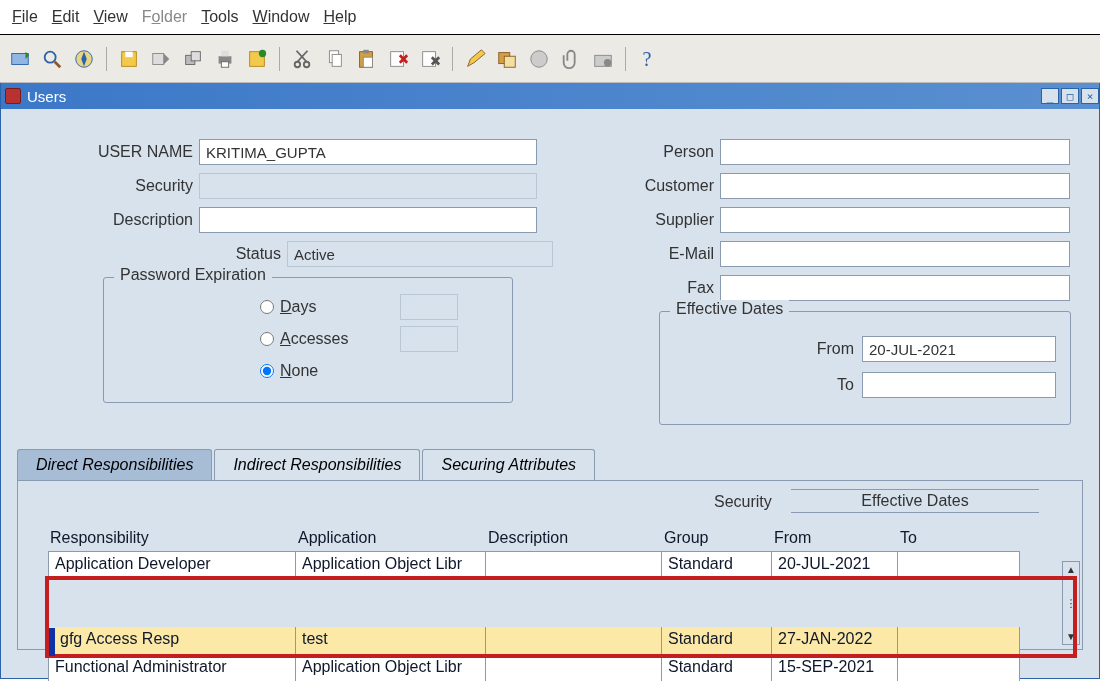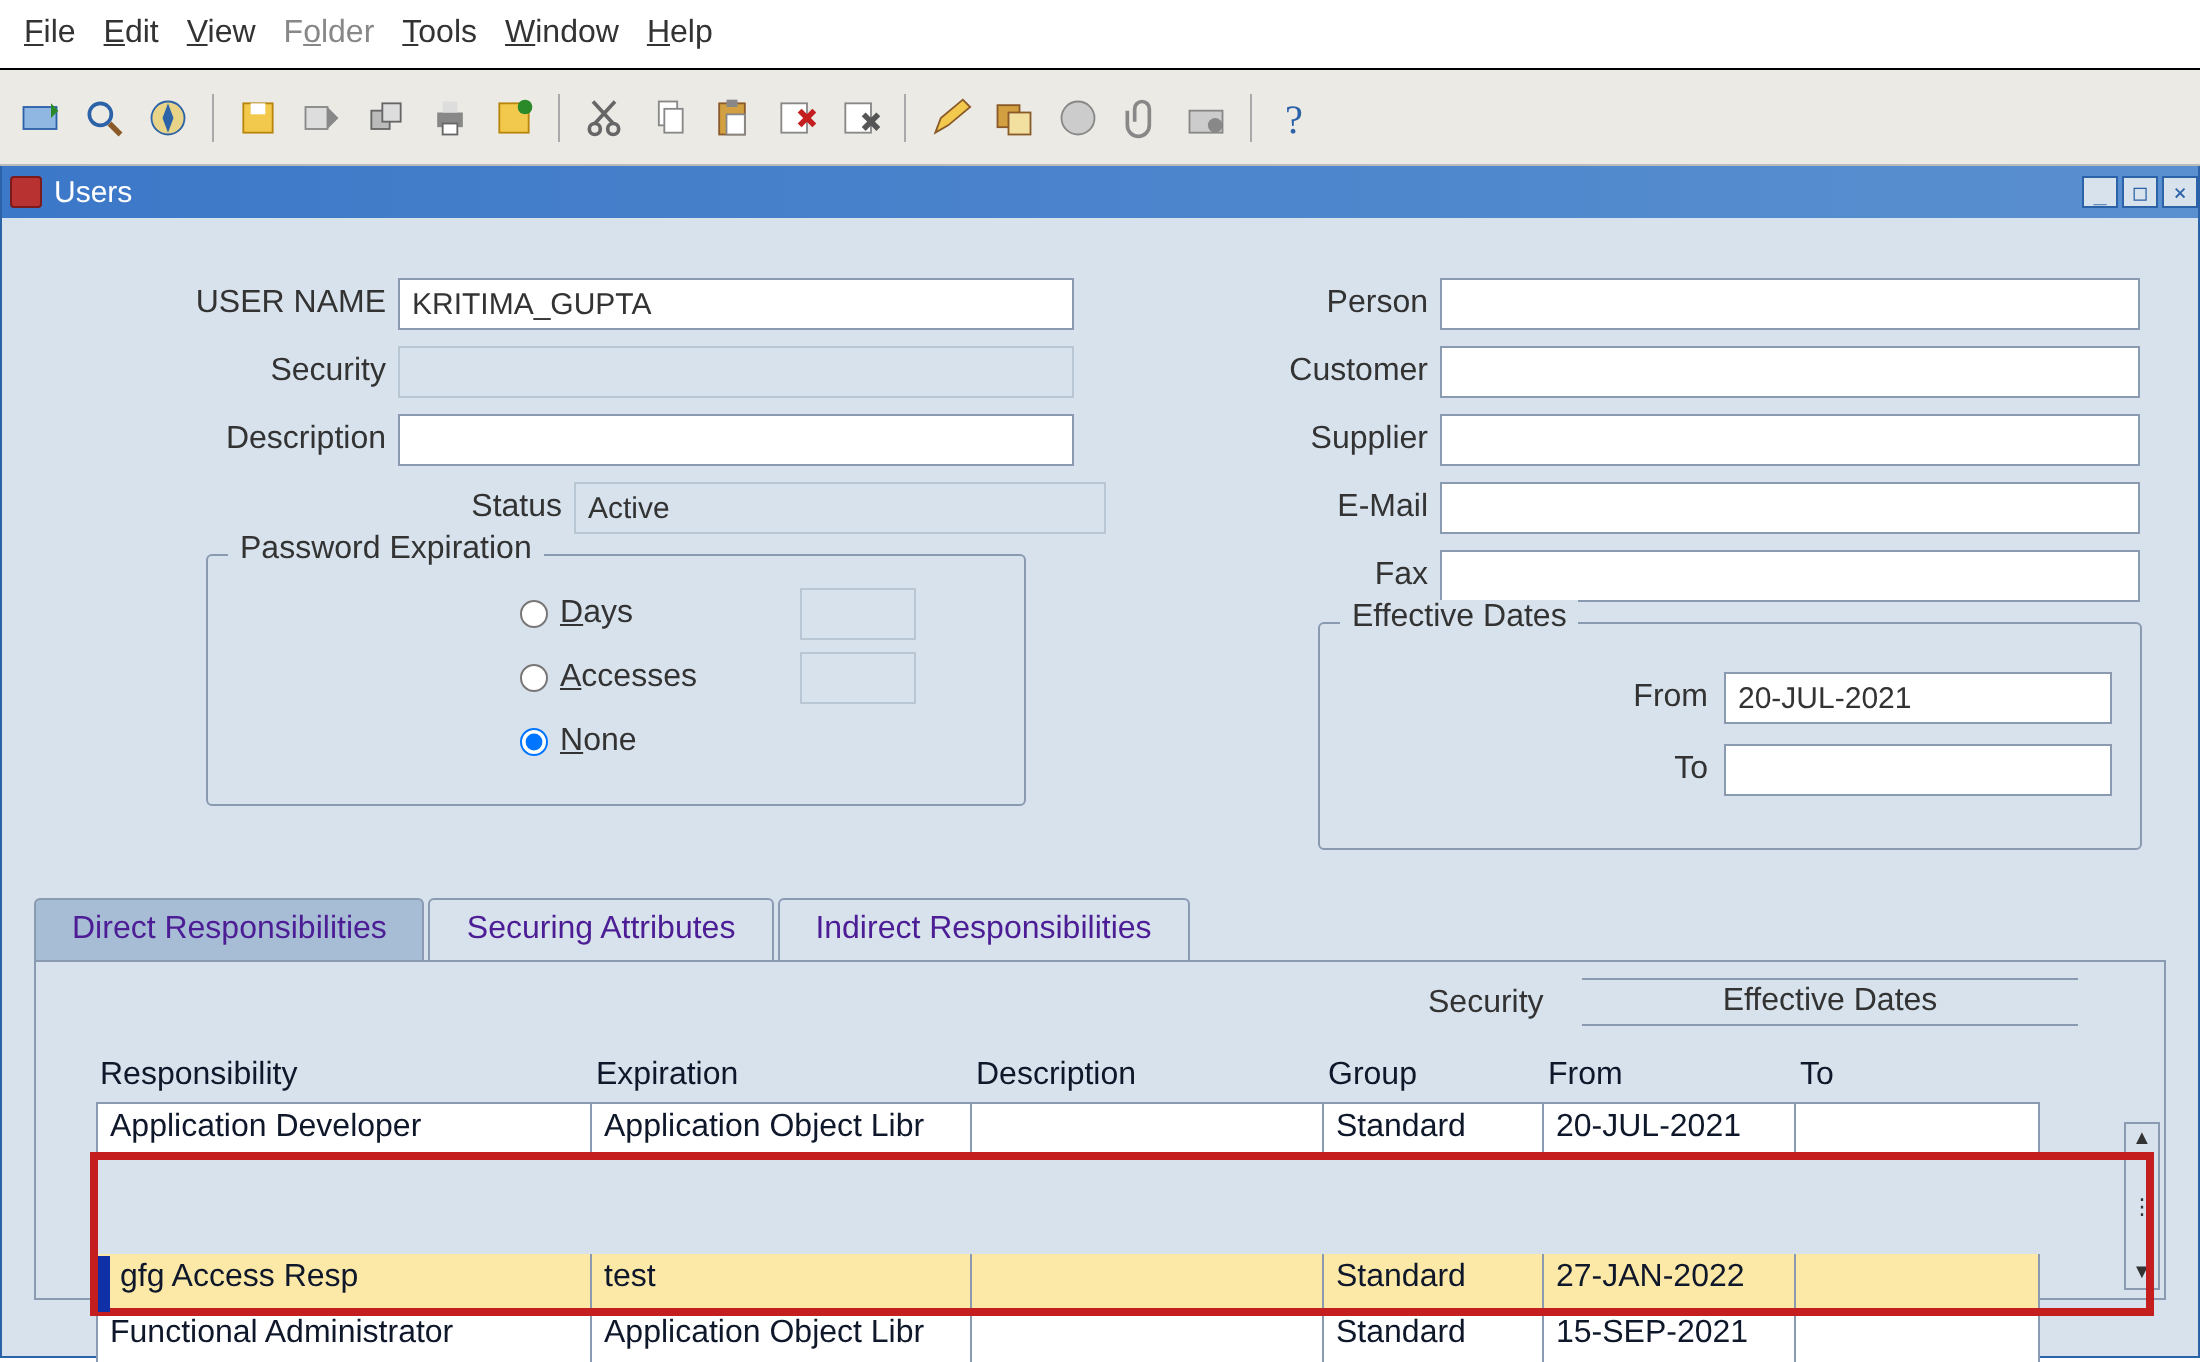--- a/index.html
+++ b/index.html
@@ -51,21 +51,21 @@
   .pw-exp .prow.last .pbox { visibility:hidden; }
   
   .eff-dates { margin-left: 44px; width: 412px; padding:14px 14px 16px 14px;}
   .eff-dates .drow { display:flex; align-items:center; margin:10px 0;}
   .eff-dates .drow label { width:190px; text-align:right; padding-right:8px;}
   .eff-dates .drow .inp { width:194px; }
   
   
   .tabs-wrap { margin: 14px 16px 0 16px; }
   .tabs { display:flex; border-bottom: none; }
-  .tab { padding: 6px 18px; background:#D7E2EC; border:1px solid #8a9ab0; border-bottom:none; margin-right:2px; border-radius: 3px 3px 0 0; color:#4c1d95; cursor:default; }
+  .tab { padding: 6px 18px; background:#D7E2EC; border:1px solid #8a9ab0; border-bottom:none; margin-right:2px; border-radius: 3px 3px 0 0; color:#000000; cursor:default;font-style:italic; }
   .tab.active { background:#A7BDD6; }
   .tab-panel { border:1px solid #8a9ab0; border-top:1px solid #8a9ab0; padding: 8px 8px 4px 30px; background:#D7E2EC; height: 170px; position:relative;}
   .eff-label-wrap { position:absolute; top:8px; left:773px; text-align:center; }
   .eff-label-wrap .line { height:1px; background:#8a9ab0; margin-bottom:2px;}
   
   .grid-head { display:flex; margin-top: 40px; }
   .grid-head div, .grid-row div { border:1px solid #8a9ab0; background:#fff; height:28px; padding:3px 6px; font-size:16px; color:#0f172a; overflow:hidden; white-space:nowrap; text-overflow: clip; }
   .grid-head div { border:none; background:transparent; height:auto; padding:0 0 4px 2px;}
   
   .c-resp { width:248px; }
@@ -305,35 +305,35 @@
             <label>To</label>
             <input class="inp" value="" style="">
           </div>
       </div>
     </div>
   </div>
 
   <div class="tabs-wrap">
     <div class="tabs">
       <div class="tab active">Direct Responsibilities</div>
+      <div class="tab">Indirect Responsibilities</div>
       <div class="tab">Securing Attributes</div>
-      <div class="tab">Indirect Responsibilities</div>
     </div>
     <div class="tab-panel">
       <div class="eff-label-wrap" style="width:248px;">
         <div class="line"></div>
         <span>Effective Dates</span>
         <div class="line" style="margin-top:2px;"></div>
       </div>
       <div style="position:absolute; top:12px; left:696px; text-align:left;">
         <div>Security</div>
       </div>
       <div class="grid-head">
         <div class="c-resp">Responsibility</div>
-        <div class="c-app">Expiration</div>
+        <div class="c-app">Application</div>
         <div class="c-desc">Description</div>
         <div class="c-sec">Group</div>
         <div class="c-from">From</div>
         <div class="c-to">To</div>
       </div>
       <div id="grid-body">
           <div class="grid-row">
             <div class="c-resp">Application Developer</div>
             <div class="c-app">Application Object Libr</div>
             <div class="c-desc"></div>

